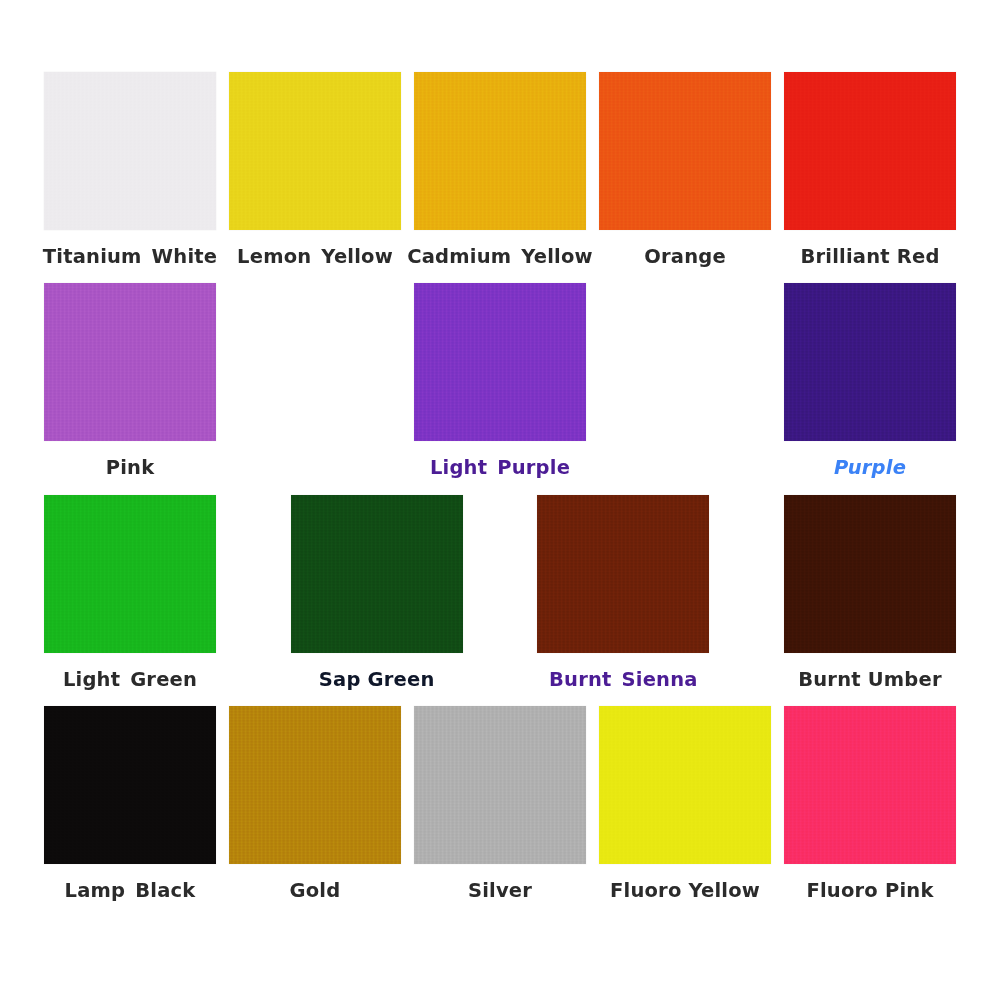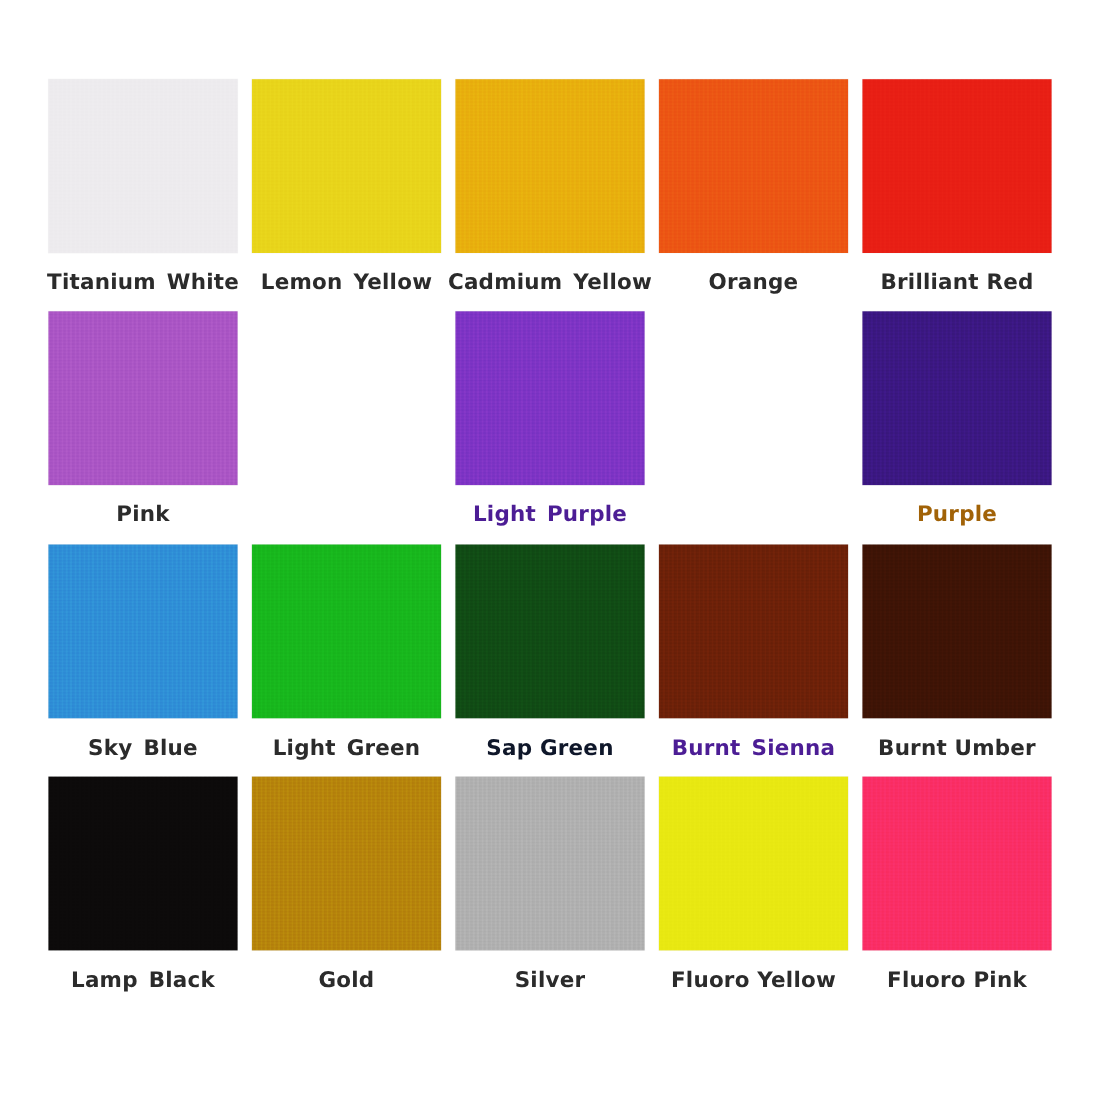--- a/index.html
+++ b/index.html
@@ -117,28 +117,24 @@
       <div class="swatch-cell">
         <div class="swatch-chip" style="background-color: rgb(169, 84, 196);"></div>
         <div class="swatch-label" style="color: rgb(43, 43, 43);">Pink</div>
       </div>
       <div class="swatch-cell">
         <div class="swatch-chip" style="background-color: rgb(124, 51, 196);"></div>
         <div class="swatch-label wide-gap" style="color: #4c1d95;">Light  Purple</div>
       </div>
       <div class="swatch-cell">
         <div class="swatch-chip" style="background-color: rgb(58, 23, 128);"></div>
-        <div class="swatch-label" style="color: #a16207;">Purple</div>
+        <div class="swatch-label" style="color: #3b82f6; font-style: italic;">Purple</div>
       </div>
     </div>
     <div class="swatch-row">
-      <div class="swatch-cell">
-        <div class="swatch-chip" style="background-color: rgb(46, 141, 214);"></div>
-        <div class="swatch-label wide-gap" style="color: rgb(43, 43, 43);">Sky  Blue</div>
-      </div>
       <div class="swatch-cell">
         <div class="swatch-chip" style="background-color: rgb(23, 182, 28);"></div>
         <div class="swatch-label wide-gap" style="color: rgb(43, 43, 43);">Light  Green</div>
       </div>
       <div class="swatch-cell">
         <div class="swatch-chip" style="background-color: rgb(16, 74, 20);"></div>
         <div class="swatch-label" style="color: #0f172a;">Sap Green</div>
       </div>
       <div class="swatch-cell">
         <div class="swatch-chip" style="background-color: rgb(107, 32, 8);"></div>

